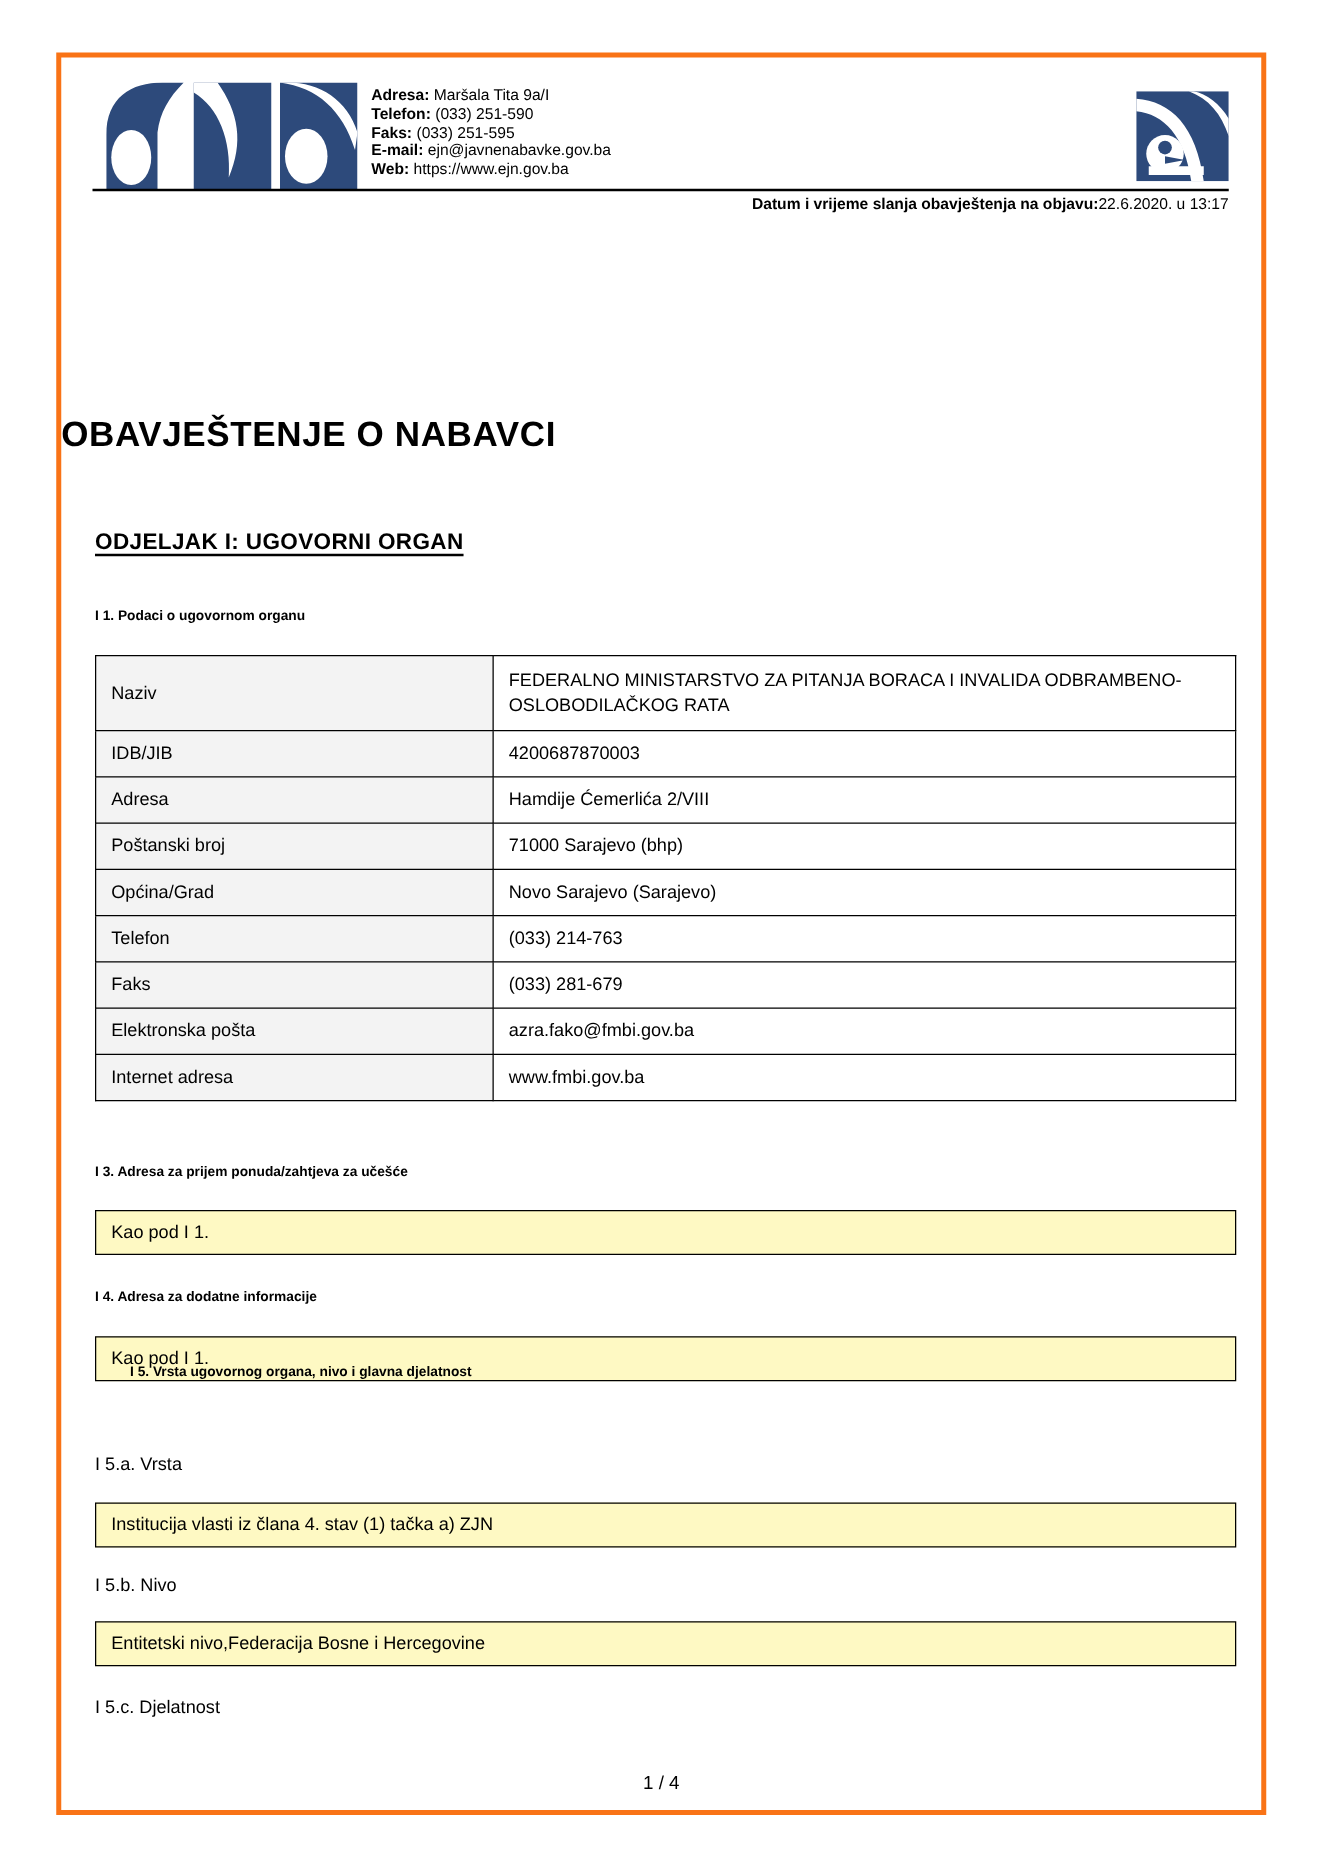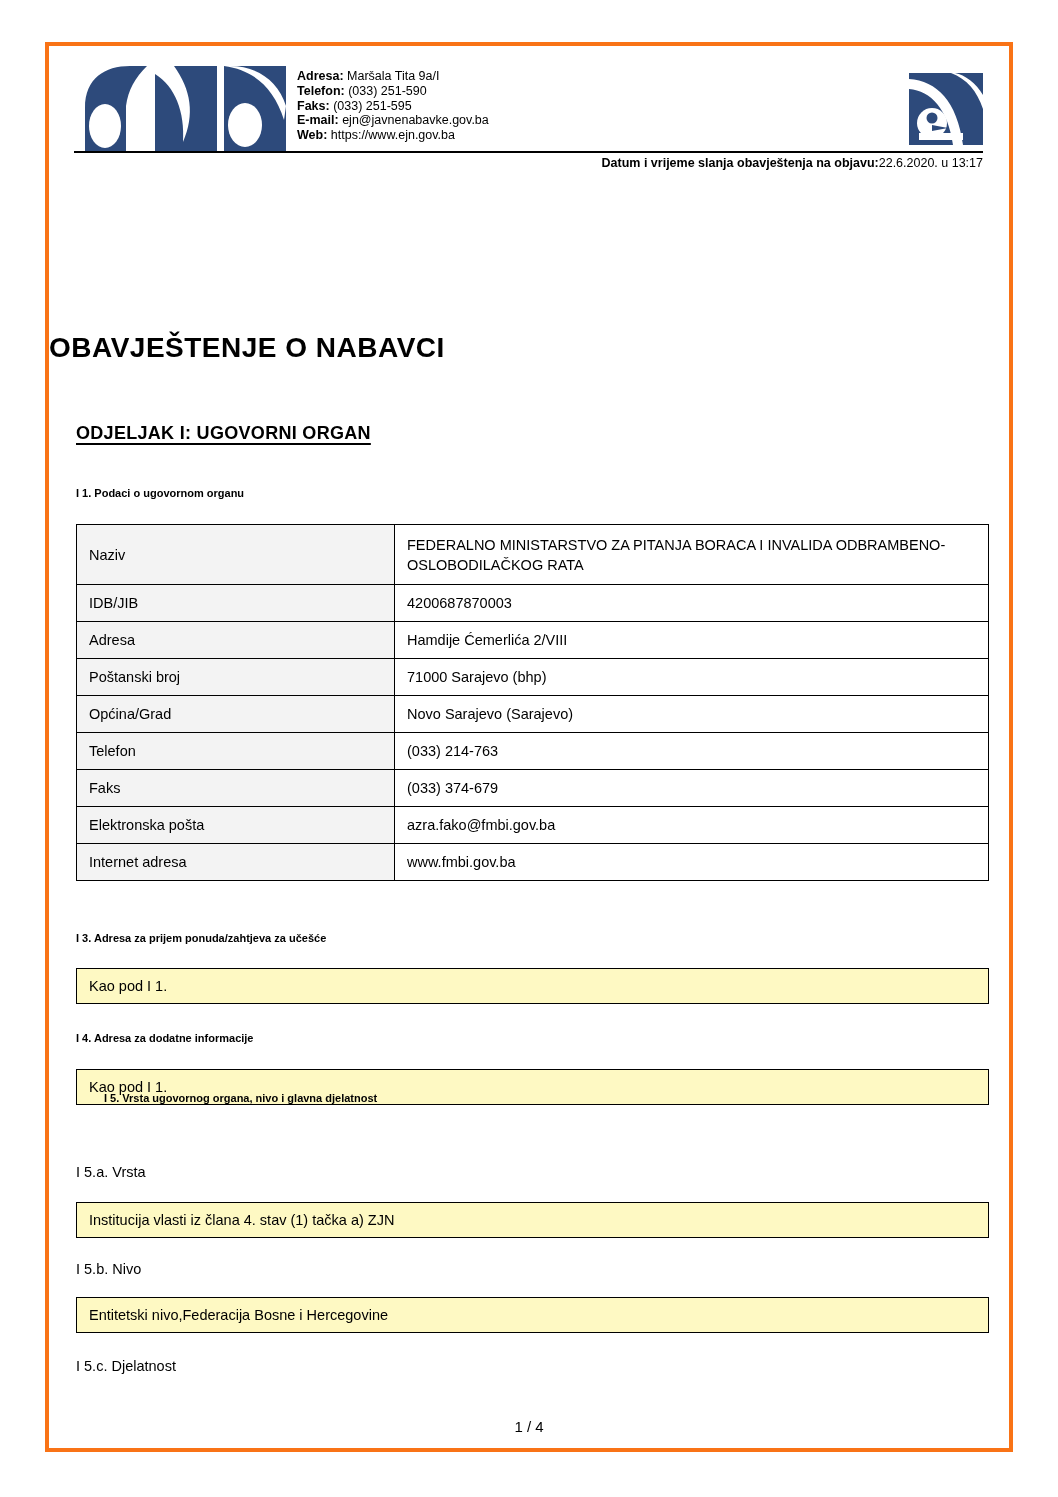--- a/index.html
+++ b/index.html
@@ -168,21 +168,21 @@
         <tr>
           <td class="k">Općina/Grad</td>
           <td>Novo Sarajevo (Sarajevo)</td>
         </tr>
         <tr>
           <td class="k">Telefon</td>
           <td>(033) 214-763</td>
         </tr>
         <tr>
           <td class="k">Faks</td>
-          <td>(033) 374-679</td>
+          <td>(033) 281-679</td>
         </tr>
         <tr>
           <td class="k">Elektronska pošta</td>
           <td>azra.fako@fmbi.gov.ba</td>
         </tr>
         <tr>
           <td class="k">Internet adresa</td>
           <td>www.fmbi.gov.ba</td>
         </tr>
       </tbody>

